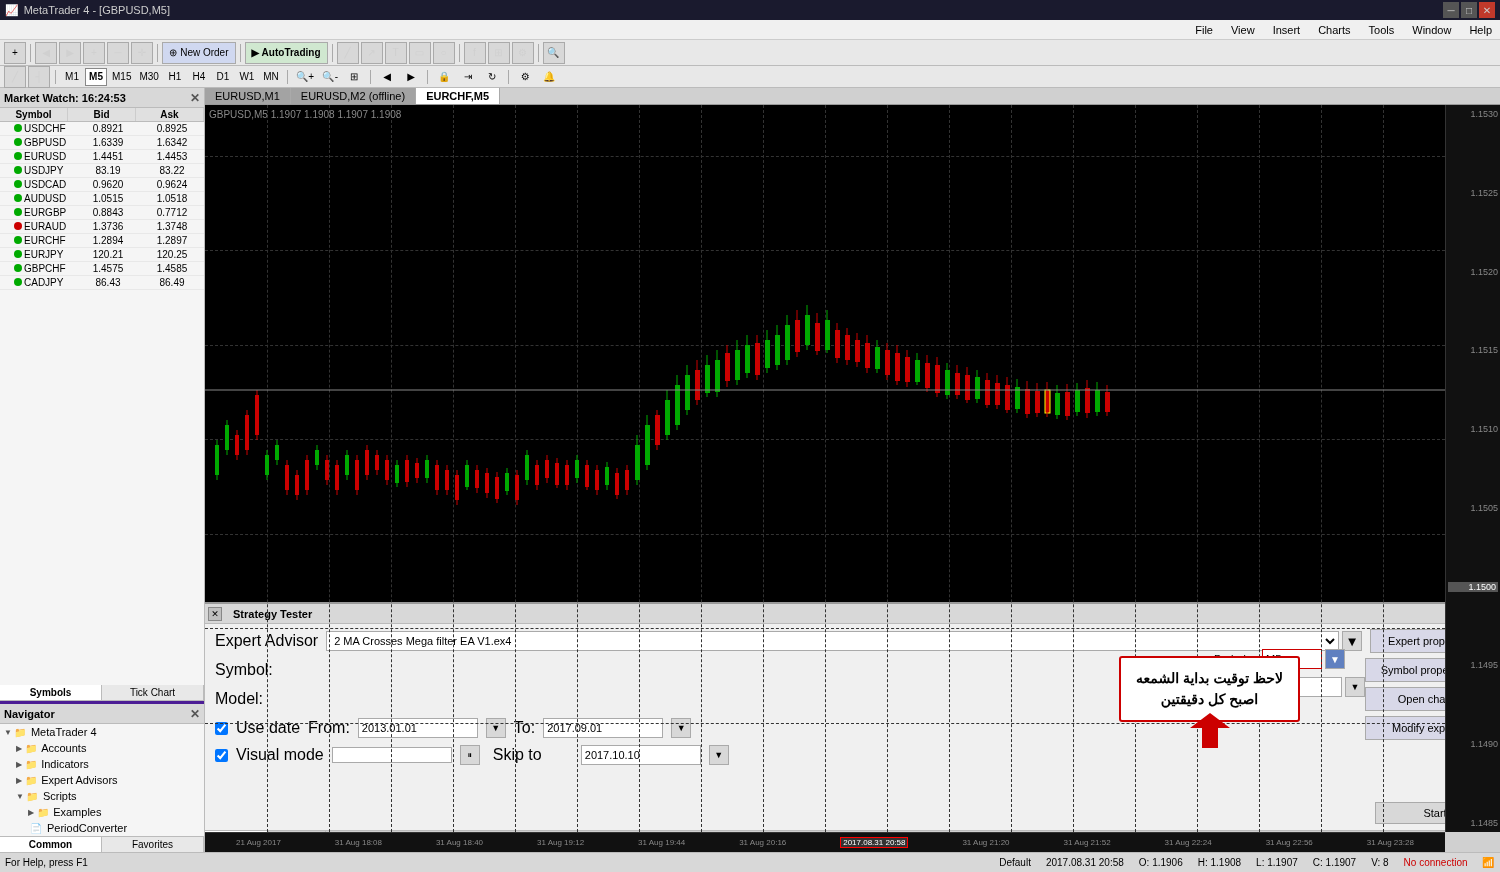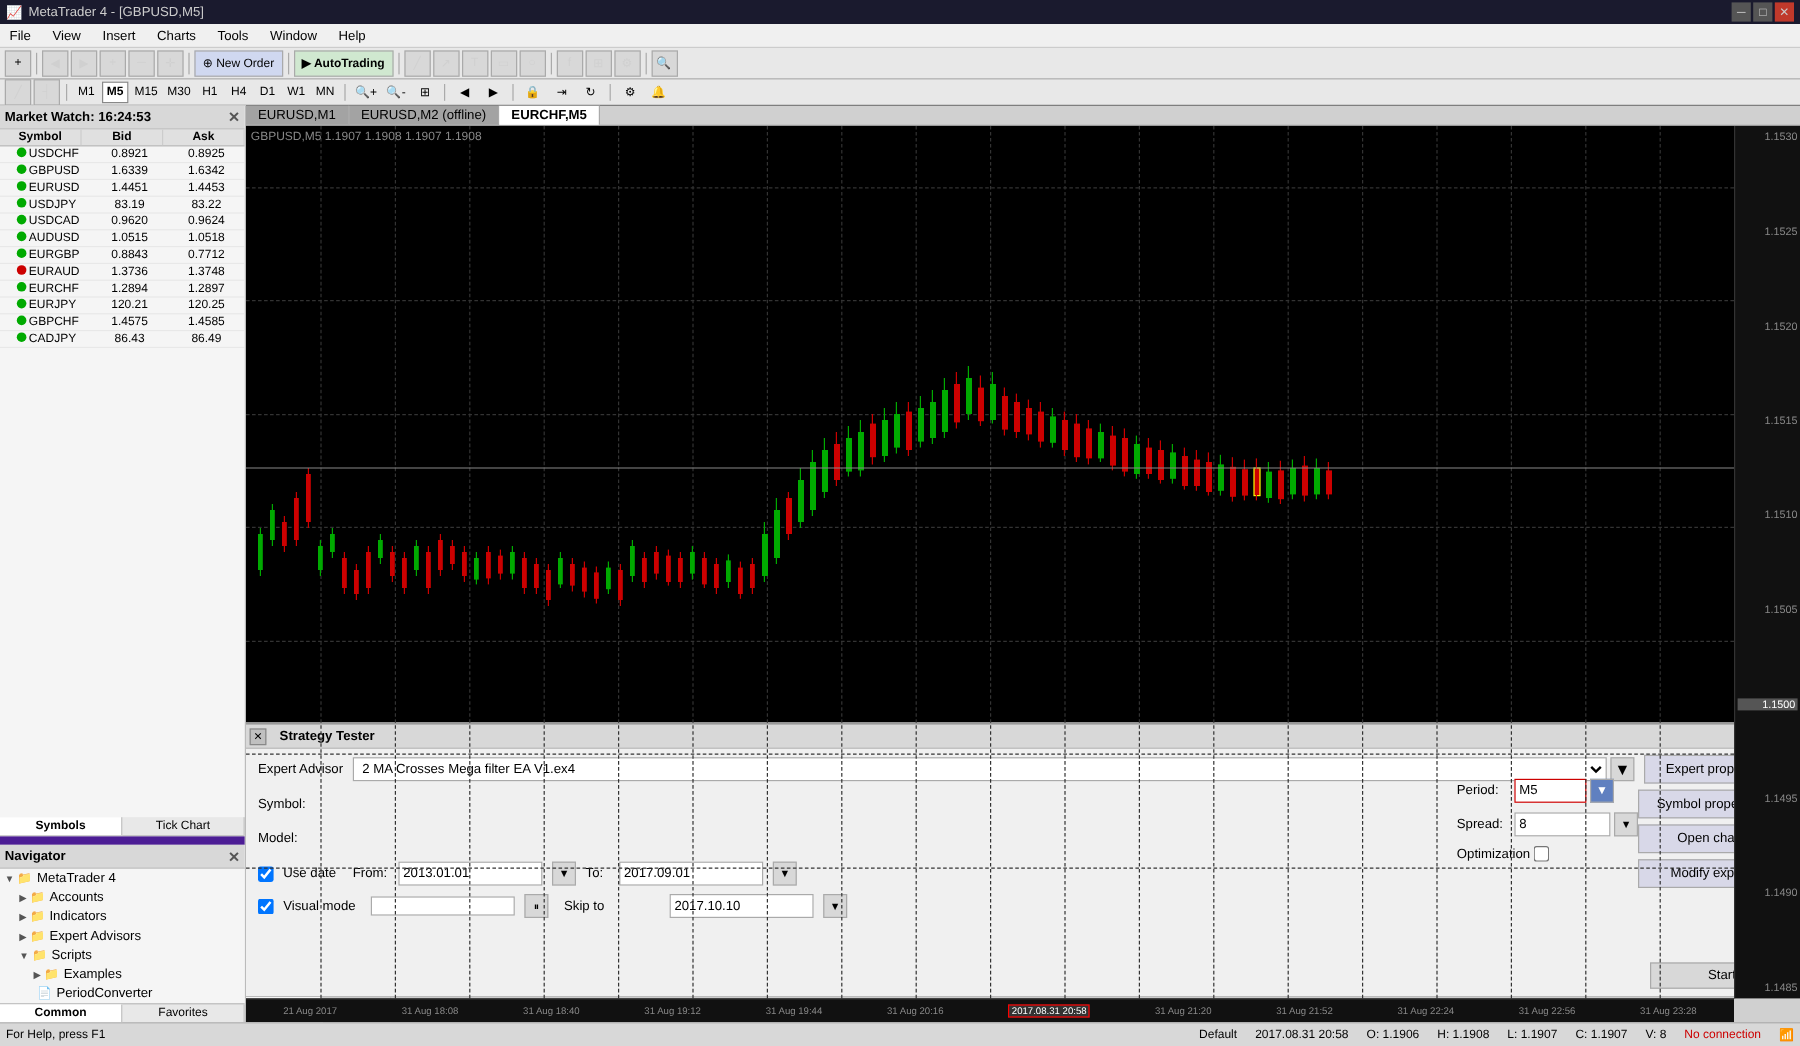--- a/index.html
+++ b/index.html
@@ -6,21 +6,21 @@
     body { width: 1500px; height: 872px; background: #2b2b2b; font-family: 'Segoe UI', Tahoma, Arial, sans-serif; font-size: 11px; color: #d0d0d0; overflow: hidden; }
 
     
     .title-bar { background: #1a1a2e; height: 20px; display: flex; align-items: center; justify-content: space-between; padding: 0 5px; color: #ccc; font-size: 11px; }
     .title-bar-left { display: flex; align-items: center; gap: 5px; }
     .title-bar-right { display: flex; gap: 2px; }
     .title-btn { width: 16px; height: 16px; background: #555; border: none; color: #ccc; font-size: 10px; cursor: pointer; display: flex; align-items: center; justify-content: center; }
     .title-btn.close { background: #c0392b; }
 
     
-    .menu-bar { background: #f0f0f0; height: 20px; display: flex; align-items: center; padding: 0 4px; gap: 10px; color: #000; font-size: 11px; border-bottom: 1px solid #ccc; }
+    .menu-bar { background: #f0f0f0; height: 20px; display: flex; align-items: center; padding: 0 4px; gap: 10px; color: #000; font-size: 11px; border-bottom: 1px solid #ccc; justify-content: flex-end; }
     .menu-item { cursor: pointer; padding: 1px 4px; }
 
     
     .toolbar { background: #e8e8e8; height: 26px; display: flex; align-items: center; padding: 0 4px; gap: 2px; border-bottom: 1px solid #bbb; }
     .tb-btn { height: 22px; min-width: 22px; background: #d8d8d8; border: 1px solid #aaa; display: flex; align-items: center; justify-content: center; cursor: pointer; font-size: 10px; padding: 0 2px; }
     .tb-separator { width: 1px; height: 18px; background: #aaa; margin: 0 2px; }
     .tb-btn-text { font-size: 10px; color: #000; }
     .tb-btn.new-order { background: #d0d8f0; padding: 0 6px; }
     .tb-btn.autotrading { background: #d0e8d0; padding: 0 6px; color: #006600; font-weight: bold; }
 
@@ -48,21 +48,21 @@
     .mw-dot { width: 8px; height: 8px; border-radius: 50%; background: #888; display: inline-block; margin-right: 2px; }
     .mw-dot.green { background: #00aa00; }
     .mw-dot.red { background: #cc0000; }
 
     
     .mw-tabs { display: flex; border-bottom: 1px solid #bbb; background: #e8e8e8; }
     .mw-tab { flex: 1; text-align: center; font-size: 10px; padding: 2px; cursor: pointer; border-right: 1px solid #bbb; color: #000; }
     .mw-tab.active { background: #fff; font-weight: bold; }
 
     
-    .navigator { border-top: 7px solid #4c1d95; flex-shrink: 0; }
+    .navigator { border-top: 3px solid #4c1d95; flex-shrink: 0; }
     .nav-header { background: #d8d8d8; height: 20px; display: flex; align-items: center; padding: 0 4px; border-bottom: 1px solid #bbb; font-weight: bold; font-size: 11px; color: #000; justify-content: space-between; }
     .nav-tree { background: #f5f5f5; overflow-y: auto; }
     .nav-item { display: flex; align-items: center; padding: 1px 4px; cursor: pointer; font-size: 11px; color: #000; }
     .nav-item.indent1 { padding-left: 16px; }
     .nav-item.indent2 { padding-left: 28px; }
     .nav-icon { width: 14px; height: 14px; margin-right: 3px; display: flex; align-items: center; justify-content: center; font-size: 10px; }
     .nav-arrow { font-size: 8px; margin-right: 2px; color: #555; }
     .folder-icon { color: #f0a020; }
     .nav-tabs { display: flex; background: #e8e8e8; border-top: 1px solid #bbb; }
     .nav-tab { flex: 1; text-align: center; font-size: 10px; padding: 2px; cursor: pointer; border-right: 1px solid #bbb; color: #000; }
@@ -98,21 +98,21 @@
     .annotation-arrow svg { fill: #cc0000; }
 
     
     .strategy-tester { position: absolute; bottom: 0; left: 0; right: 0; height: 250px; background: #f0f0f0; border-top: 2px solid #999; display: flex; flex-direction: column; }
     .st-header { background: #d8d8d8; height: 20px; display: flex; align-items: center; border-bottom: 1px solid #bbb; }
     .st-close { width: 14px; height: 14px; background: #c0c0c0; border: 1px solid #888; display: flex; align-items: center; justify-content: center; cursor: pointer; font-size: 9px; margin: 0 3px; color: #000; }
     .st-tabs { display: flex; }
     
     .st-form { padding: 5px 10px; display: flex; flex-direction: column; gap: 5px; }
     .st-row { display: flex; align-items: center; gap: 8px; }
-    .st-label { min-width: 80px; font-size: 11px; color: #000; }
+    .st-label { min-width: 80px; font-size: 16px; color: #000; }
     .st-input { height: 20px; border: 1px solid #aaa; background: #fff; font-size: 11px; color: #000; padding: 0 3px; }
     .st-input-wide { width: 980px; }
     .st-input-med { width: 120px; }
     .st-input-sm { width: 80px; }
     .st-checkbox { width: 13px; height: 13px; cursor: pointer; }
     .st-dropdown-btn { width: 20px; height: 20px; background: #d8d8d8; border: 1px solid #aaa; display: flex; align-items: center; justify-content: center; cursor: pointer; font-size: 9px; }
     .st-right-btn { height: 24px; background: #d8d8e8; border: 1px solid #aaa; cursor: pointer; font-size: 11px; color: #000; display: flex; align-items: center; justify-content: center; }
     .st-period-row { display: flex; align-items: center; gap: 3px; margin-bottom: 3px; }
     .st-period-input { width: 60px; height: 20px; border: 1px solid #cc0000; background: #fff; font-size: 11px; color: #000; padding: 0 3px; }
     .st-period-btn { width: 20px; height: 20px; background: #6080c0; border: 1px solid #aaa; display: flex; align-items: center; justify-content: center; cursor: pointer; color: #fff; font-size: 10px; }
@@ -641,20 +641,29 @@
           <line x1="882" y1="275" x2="882" y2="313" stroke="#cc0000" strokewidth="1"></line>
           <rect x="890" y="285" width="5" height="22" fill="#00aa00"></rect>
           <line x1="892" y1="277" x2="892" y2="311" stroke="#00aa00" strokewidth="1"></line>
           <rect x="900" y="287" width="5" height="20" fill="#cc0000"></rect>
           <line x1="902" y1="280" x2="902" y2="311" stroke="#cc0000" strokewidth="1"></line>
 
           <line x1="0" y1="285" x2="1240" y2="285" stroke="#888" strokewidth="0.5" strokedasharray="4,4"></line>
         </g>
       </svg>
 
+      <div class="annotation-box" style="right:200px; bottom:130px;">
+        <div class="annotation-text">لاحظ توقيت بداية الشمعه</div>
+        <div class="annotation-text">اصبح كل دقيقتين</div>
+        <div class="annotation-arrow">
+          <svg width="40" height="35" viewBox="0 0 40 35">
+            <polygon points="20,0 0,15 12,15 12,35 28,35 28,15 40,15" fill="#cc0000"></polygon>
+          </svg>
+        </div>
+      </div>
 
       <div class="price-axis">
         <div class="price-label">1.1530</div>
         <div class="price-label">1.1525</div>
         <div class="price-label">1.1520</div>
         <div class="price-label">1.1515</div>
         <div class="price-label">1.1510</div>
         <div class="price-label">1.1505</div>
         <div class="price-label current">1.1500</div>
         <div class="price-label">1.1495</div>

